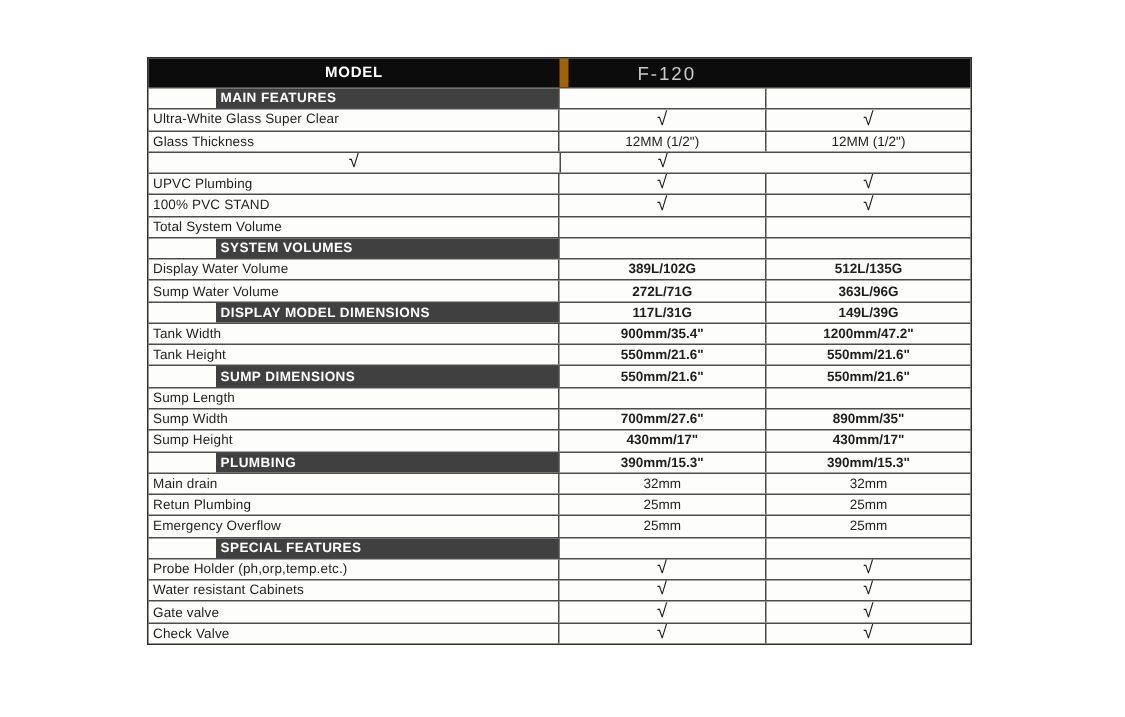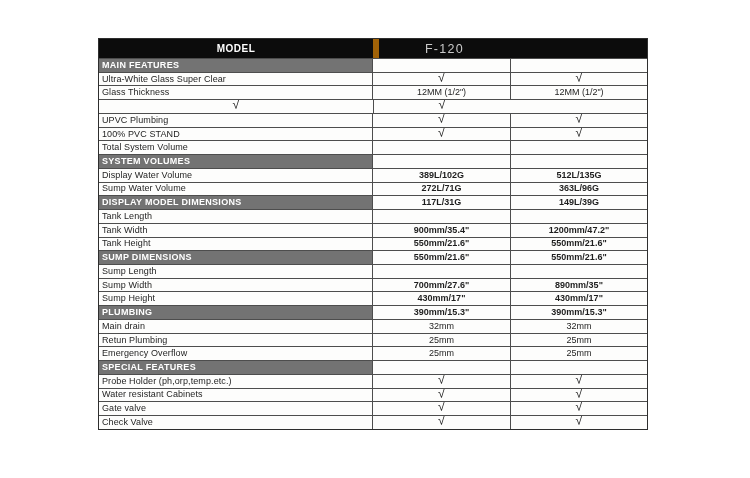--- a/index.html
+++ b/index.html
@@ -76,24 +76,25 @@
   }
   .lbl {
     padding-left: 3px;
     border-right: 1px solid #4d4d4d;
     letter-spacing: 0.1px;
   }
   .val { justify-content: center; }
   .val.c2 { border-left: 1px solid #4d4d4d; }
   .vb { font-weight: bold; }
   .row.section .lbl {
-    background: #737373;
+    background: #404040;
     color: #ffffff;
     font-weight: bold;
     letter-spacing: 0.3px;
+    margin-left: 45px;
   }
   .chk {
     font-size: 12.5px;
     line-height: 1;
     color: #1a1a1a;
     position: relative;
     top: -1px;
   }
 </style>
 </head>
@@ -170,25 +171,20 @@
           <div class="cell lbl">Sump Water Volume</div>
           <div class="cell val vb">272L/71G</div>
           <div class="cell val c2 vb">363L/96G</div>
         </div>
         <div class="row section">
           <div class="cell lbl">DISPLAY MODEL DIMENSIONS</div>
           <div class="cell val vb">117L/31G</div>
           <div class="cell val c2 vb">149L/39G</div>
         </div>
         <div class="row">
-          <div class="cell lbl">Tank Length</div>
-          <div class="cell val"></div>
-          <div class="cell val c2"></div>
-        </div>
-        <div class="row">
           <div class="cell lbl">Tank Width</div>
           <div class="cell val vb">900mm/35.4"</div>
           <div class="cell val c2 vb">1200mm/47.2"</div>
         </div>
         <div class="row">
           <div class="cell lbl">Tank Height</div>
           <div class="cell val vb">550mm/21.6"</div>
           <div class="cell val c2 vb">550mm/21.6"</div>
         </div>
         <div class="row section">

